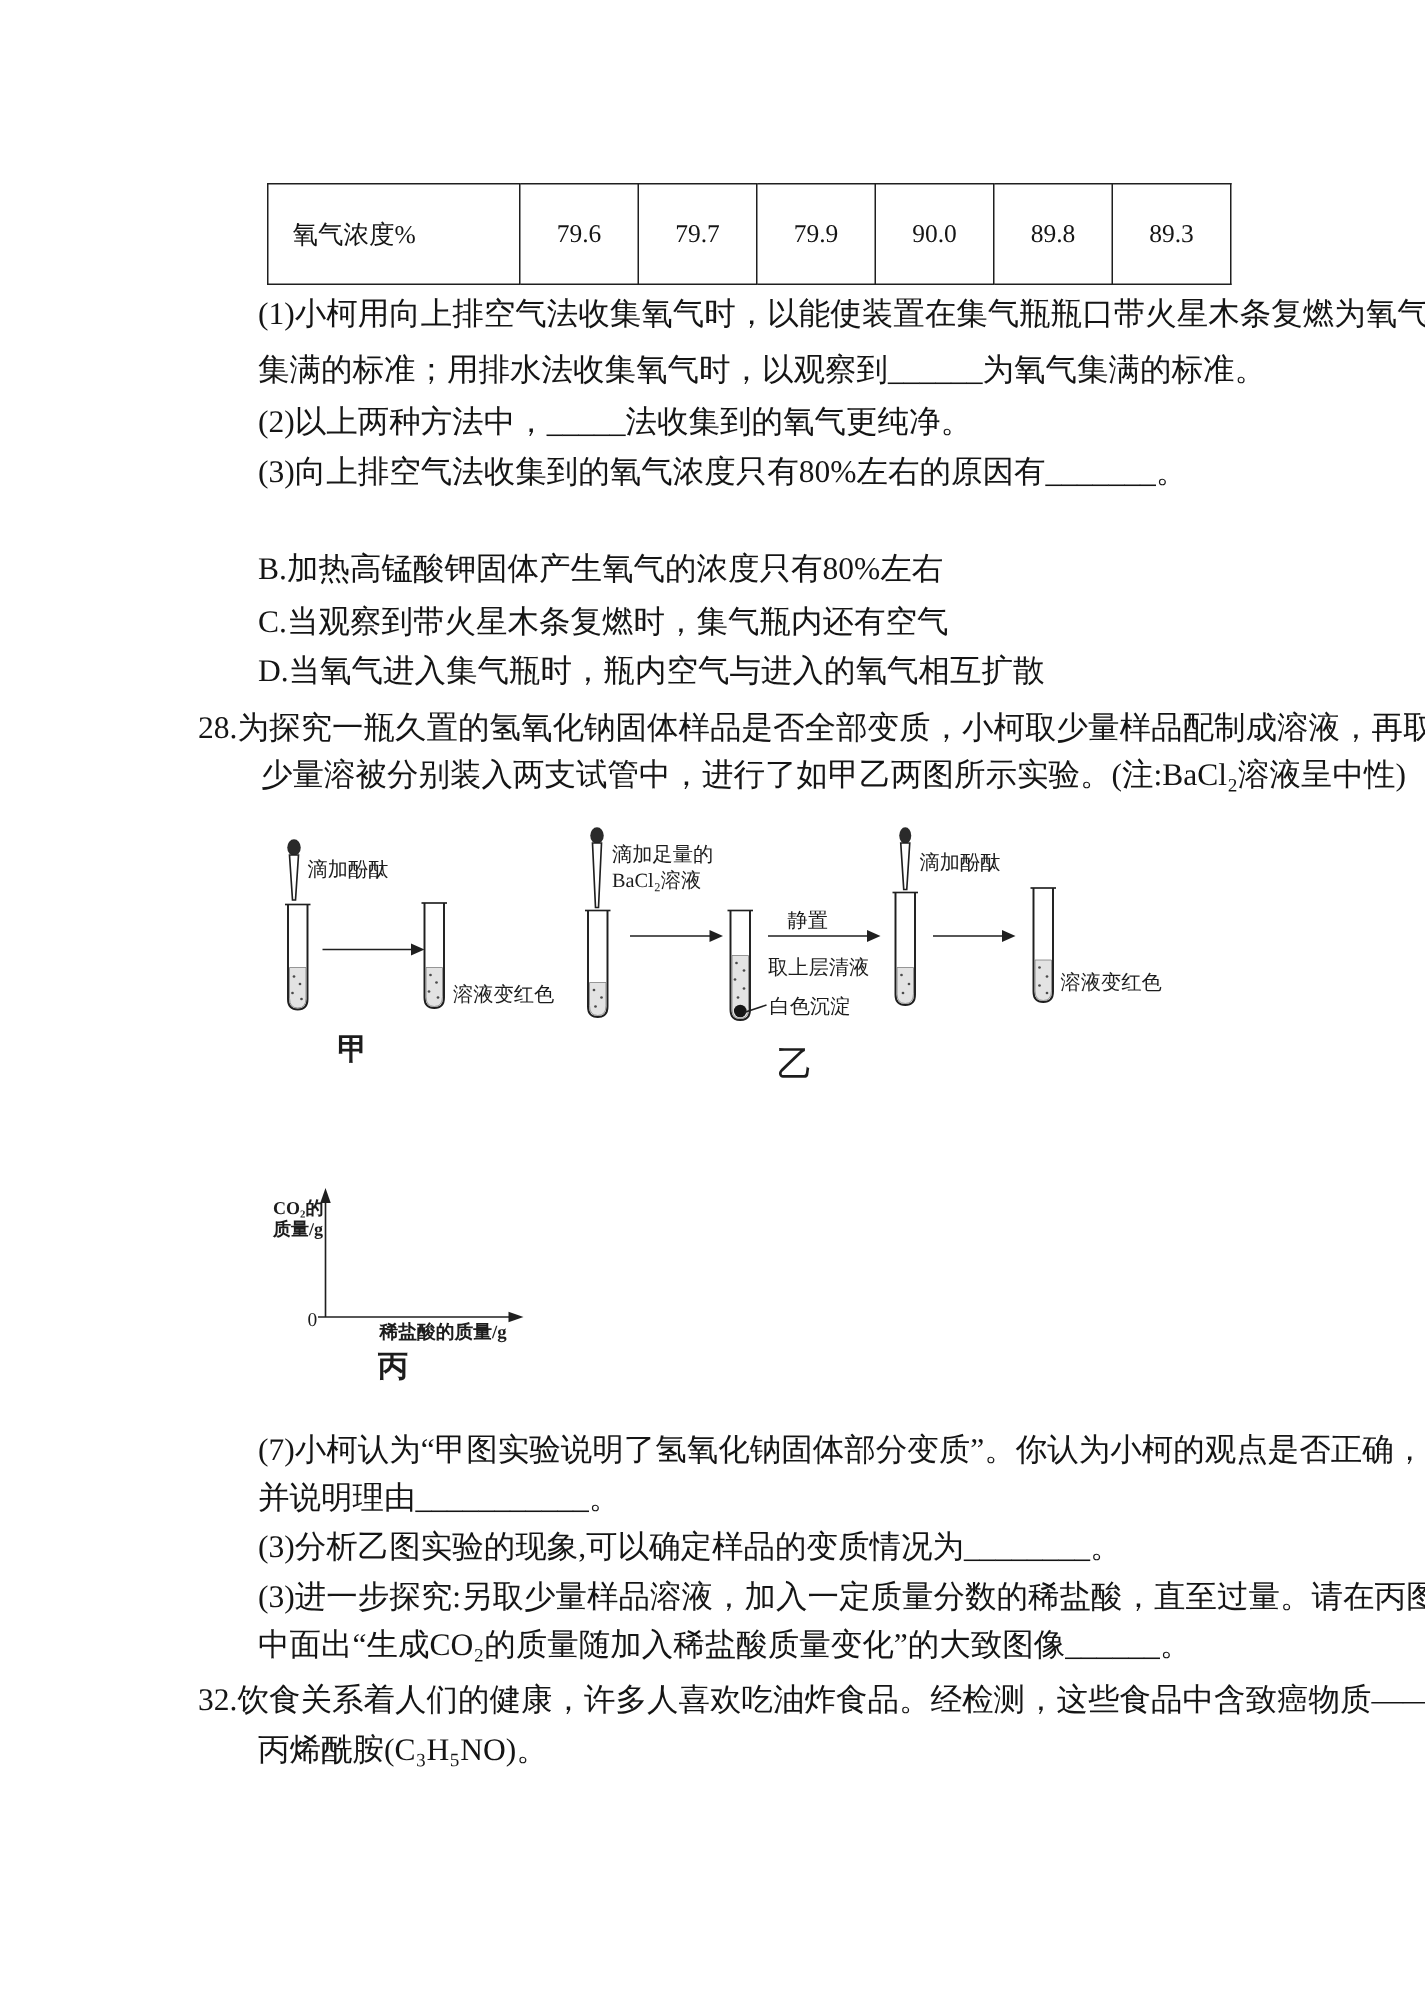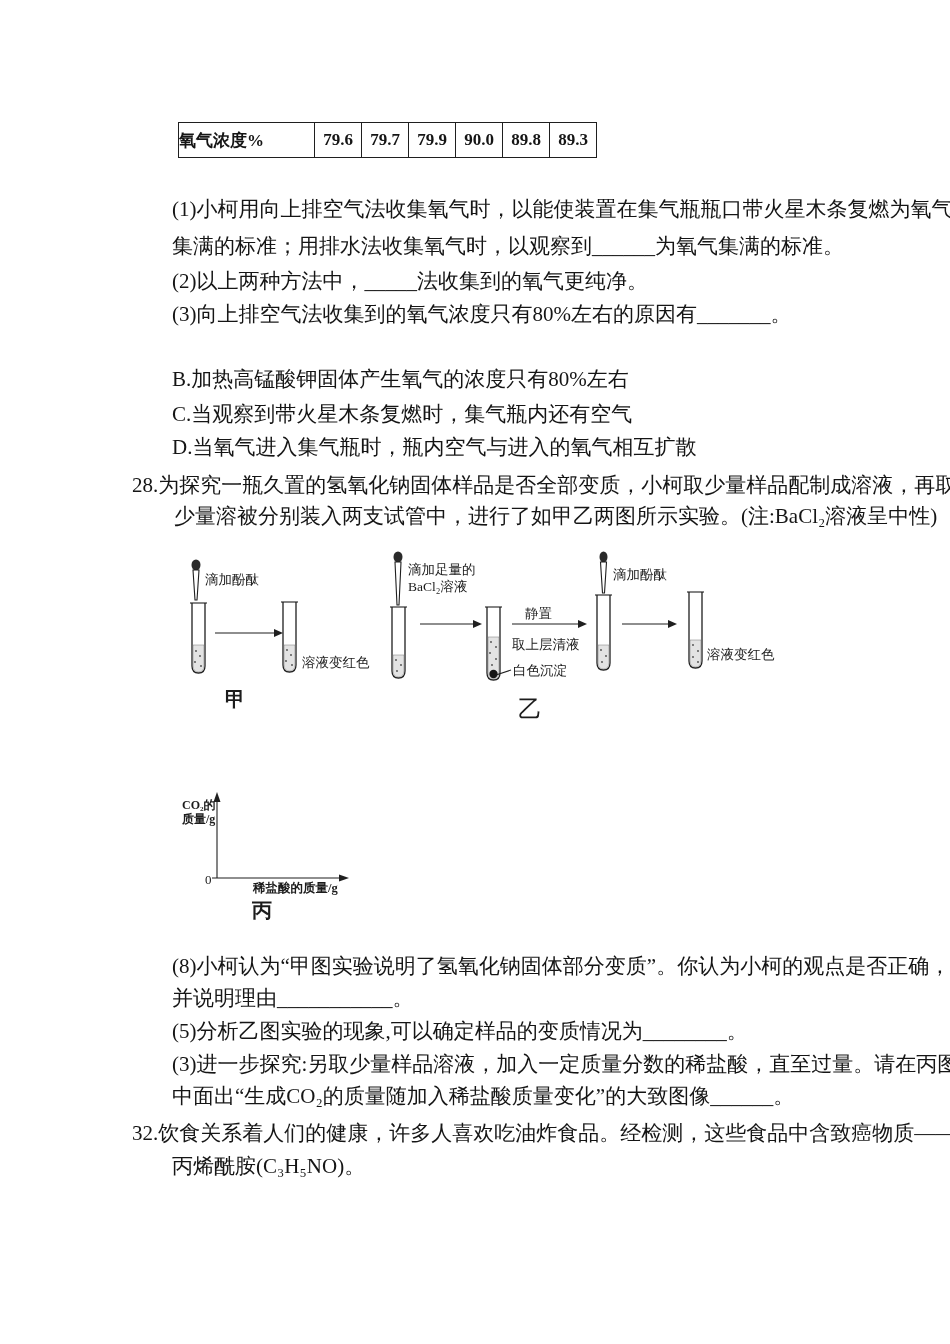--- a/index.html
+++ b/index.html
@@ -9,21 +9,21 @@
     overflow:hidden;
   }
   .ln {
     position:absolute; white-space:nowrap; font-size:21px; line-height:22px;
   }
   table.otable {
     position:absolute; left:178px; top:122px; border-collapse:collapse;
     table-layout:fixed; font-size:17px; color:#151515;
   }
   table.otable td {
-    border:1.6px solid #1f1f1f; padding:0; height:34px; overflow:hidden;font-weight:bold;
+    border:1.6px solid #1f1f1f; padding:16px; height:34px; overflow:hidden;
   }
   table.otable tr.r1 td { height:34px; }
   table.otable tr.r2 td { height:31px; }
   td.lbl { width:135px; text-align:left; padding-left:8px; }
   td.val { width:46px; text-align:center;border-radius:16px; }
   td.merge { text-align:left; padding-left:7px; }
   td.sep { border-left:3.5px double #1f1f1f; }
   svg text { fill:#1c1c1c; font-family:"Liberation Serif","DejaVu Serif",serif; }
   svg .hand { font-size:13.5px; }
   svg .cap  { font-family:"Liberation Sans","DejaVu Sans",sans-serif; font-weight:bold; font-size:20px; }
@@ -172,22 +172,22 @@
       <line class="thin" x1="42" y1="88" x2="171" y2="88"></line>
       <polygon class="ah" points="169,84.5 179,88 169,91.5"></polygon>
     </g>
     <text x="12" y="19" style="font-size:12px; font-weight:600;">CO₂的</text>
     <text x="12" y="33" style="font-size:12px; font-weight:600;">质量/g</text>
     <text x="35" y="94" style="font-size:13px;">0</text>
     <text x="83" y="102" style="font-size:12.5px; font-weight:600;">稀盐酸的质量/g</text>
     <text class="cap" x="82" y="127">丙</text>
   </svg>
 
-  <div class="ln" style="left:172px; top:955px;">(8)小柯认为“甲图实验说明了氢氧化钠固体部分变质”。你认为小柯的观点是否正确，</div>
+  <div class="ln" style="left:172px; top:955px;">(7)小柯认为“甲图实验说明了氢氧化钠固体部分变质”。你认为小柯的观点是否正确，</div>
   <div class="ln" style="left:172px; top:987px;">并说明理由___________。</div>
-  <div class="ln" style="left:172px; top:1020px;">(5)分析乙图实验的现象,可以确定样品的变质情况为________。</div>
+  <div class="ln" style="left:172px; top:1020px;">(3)分析乙图实验的现象,可以确定样品的变质情况为________。</div>
   <div class="ln" style="left:172px; top:1053px;">(3)进一步探究:另取少量样品溶液，加入一定质量分数的稀盐酸，直至过量。请在丙图</div>
   <div class="ln" style="left:172px; top:1085px;">中面出“生成CO₂的质量随加入稀盐酸质量变化”的大致图像______。</div>
 
   <div class="ln" style="left:132px; top:1122px;">32.饮食关系着人们的健康，许多人喜欢吃油炸食品。经检测，这些食品中含致癌物质——</div>
   <div class="ln" style="left:172px; top:1155px;">丙烯酰胺(C₃H₅NO)。</div>
 
 </div>
 
 </body></html>

